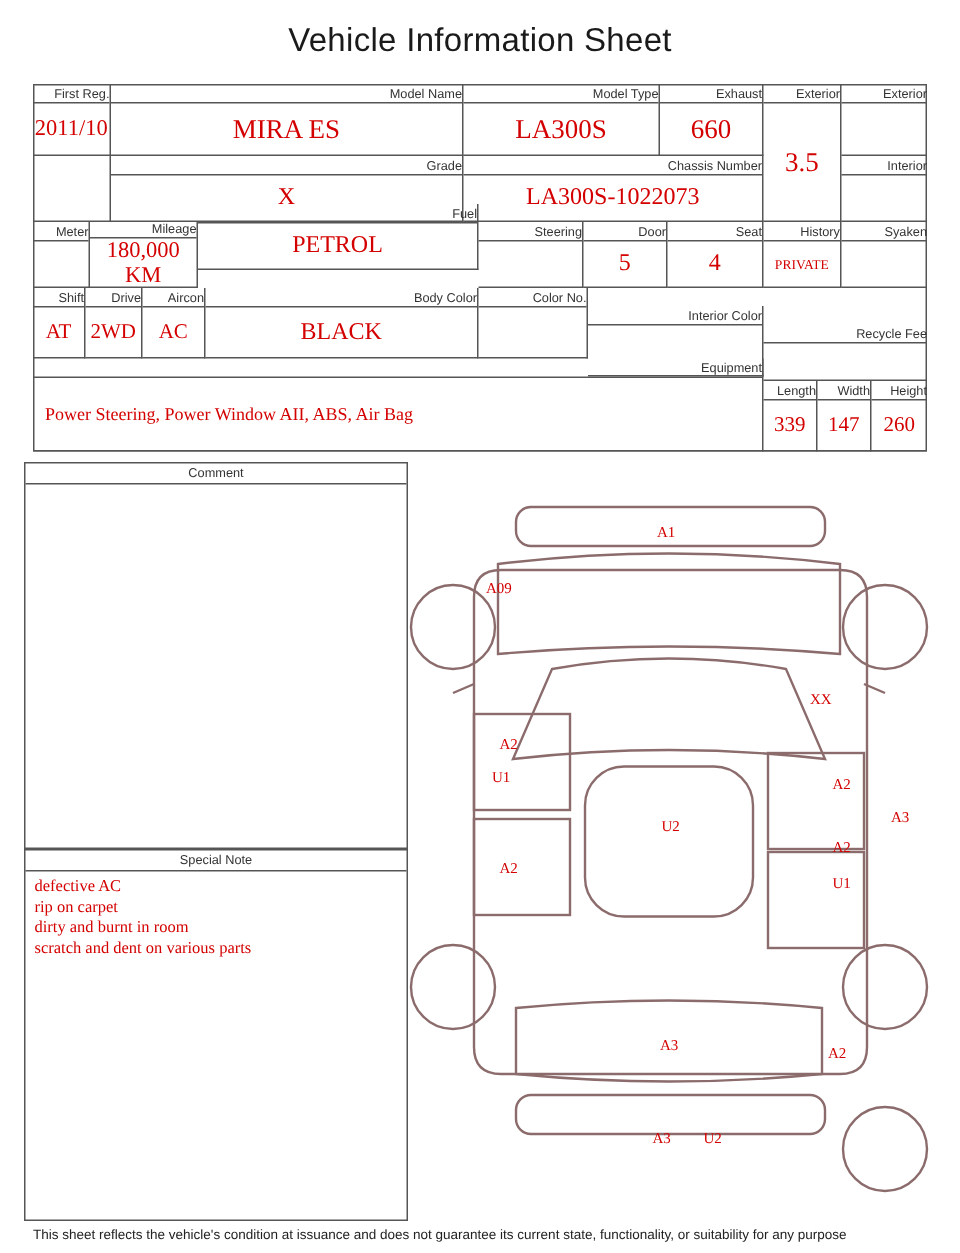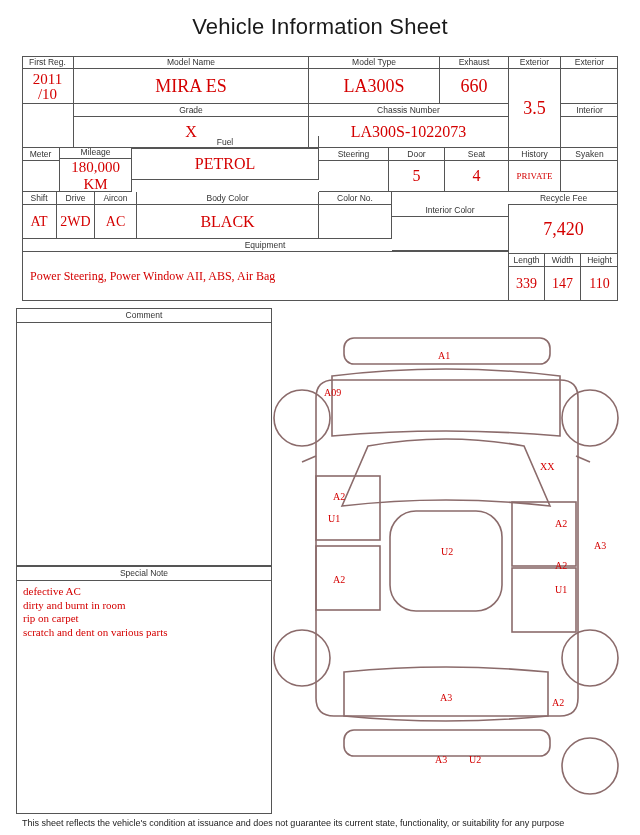--- a/index.html
+++ b/index.html
@@ -35,21 +35,21 @@
     justify-content:center;
   }
   .b-r{border-right:1px solid #555;}
   .b-b{border-bottom:1px solid #555;}
 
   .hdr{
     font-size:8.5px;
     font-family:"Liberation Sans", sans-serif;
     color:#333;
     width:100%;
-    text-align:center;
+    text-align:right;
     border-bottom:1px solid #555;
     line-height:13px;
     height:13px;
     box-sizing:border-box;
   }
   .vv{
     width:100%;
     text-align:center;
     color:#d40000;
     display:flex;
@@ -104,21 +104,21 @@
 <body>
 
 <div class="page">
 
   <div class="title">Vehicle Information Sheet</div>
 
   <div class="grid" style="left:22px;top:56px;width:596px;height:245px;"></div>
 
   <div class="cell b-r b-b" style="left:22px;top:56px;width:52px;height:48px;">
     <div class="hdr">First Reg.</div>
-    <div class="vv" style="flex-direction:column;line-height:15px;padding-top:1px;">
+    <div class="vv" style="line-height:15px;padding-top:1px;">
       <span class="f15">2011</span>
       <span class="f15">/10</span>
     </div>
   </div>
 
   <div class="cell b-r b-b" style="left:74px;top:56px;width:235px;height:48px;">
     <div class="hdr">Model Name</div>
     <div class="vv f18">MIRA ES</div>
   </div>
 
@@ -209,54 +209,53 @@
   <div class="cell b-r b-b" style="left:319px;top:192px;width:73px;height:47px;">
     <div class="hdr">Color No.</div>
     <div class="vv f13"></div>
   </div>
   <div class="cell b-r b-b" style="left:392px;top:192px;width:117px;height:47px;margin-top:12px;">
     <div class="hdr">Interior Color</div>
     <div class="vv f13"></div>
   </div>
   <div class="cell b-b" style="left:509px;top:192px;width:109px;height:62px;">
     <div class="hdr">Recycle Fee</div>
-    <div class="vv f18">7,420</div>
   </div>
 
   <div class="cell b-r b-b" style="left:22px;top:239px;width:487px;height:62px;align-items:flex-start;">
     <div class="hdr">Equipment</div>
     <div style="flex:1;display:flex;align-items:center;padding-left:8px;">
       <span class="f12" style="color:#d40000;">Power Steering, Power Window  AII, ABS, Air Bag</span>
     </div>
   </div>
 
   <div class="cell b-r b-b" style="left:509px;top:254px;width:36px;height:47px;">
     <div class="hdr">Length</div>
     <div class="vv f14">339</div>
   </div>
   <div class="cell b-r b-b" style="left:545px;top:254px;width:36px;height:47px;">
     <div class="hdr">Width</div>
     <div class="vv f14">147</div>
   </div>
   <div class="cell b-b" style="left:581px;top:254px;width:37px;height:47px;">
     <div class="hdr">Height</div>
-    <div class="vv f14">110</div>
+    <div class="vv f14">260</div>
   </div>
 
   <div class="grid" style="left:16px;top:308px;width:256px;height:258px;">
     <div class="boxhdr">Comment</div>
     <div class="note"></div>
   </div>
 
   <div class="grid" style="left:16px;top:566px;width:256px;height:248px;">
     <div class="boxhdr">Special Note</div>
     <div class="note">
       <div>defective AC</div>
+      <div>rip on carpet</div>
       <div>dirty and burnt in room</div>
-      <div>rip on carpet</div>
       <div>scratch and dent on various parts</div>
     </div>
   </div>
 
   <div class="diagram">
     <svg width="348" height="500" viewBox="0 0 348 500">
       <g fill="none" stroke="#8b6b6b" stroke-width="1.6">
 
         <rect x="72" y="32" width="206" height="26" rx="10"></rect>
 

